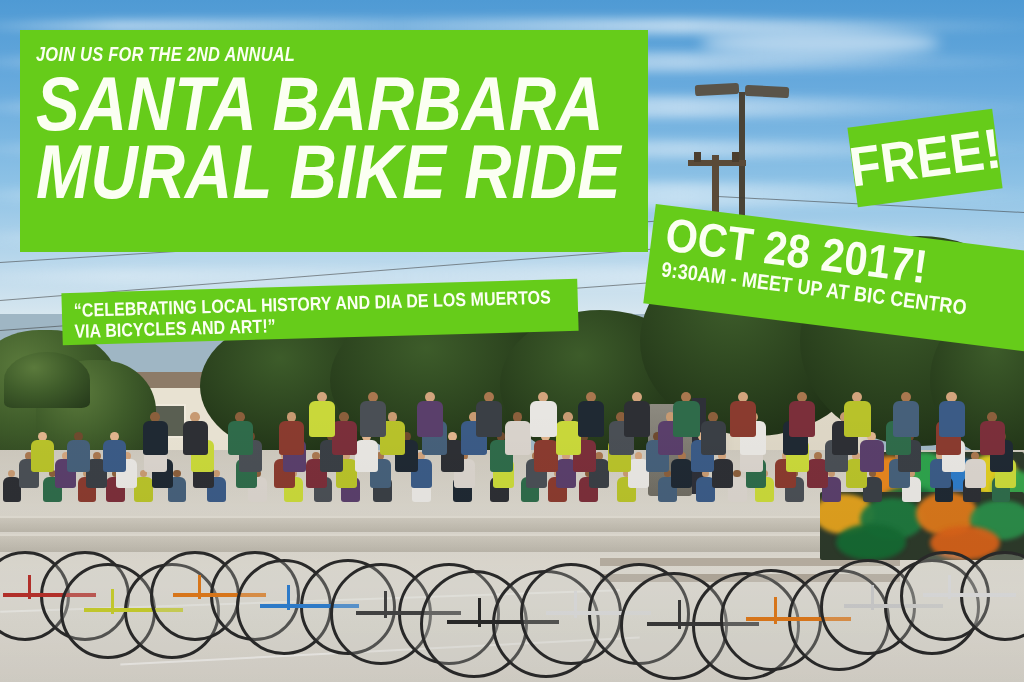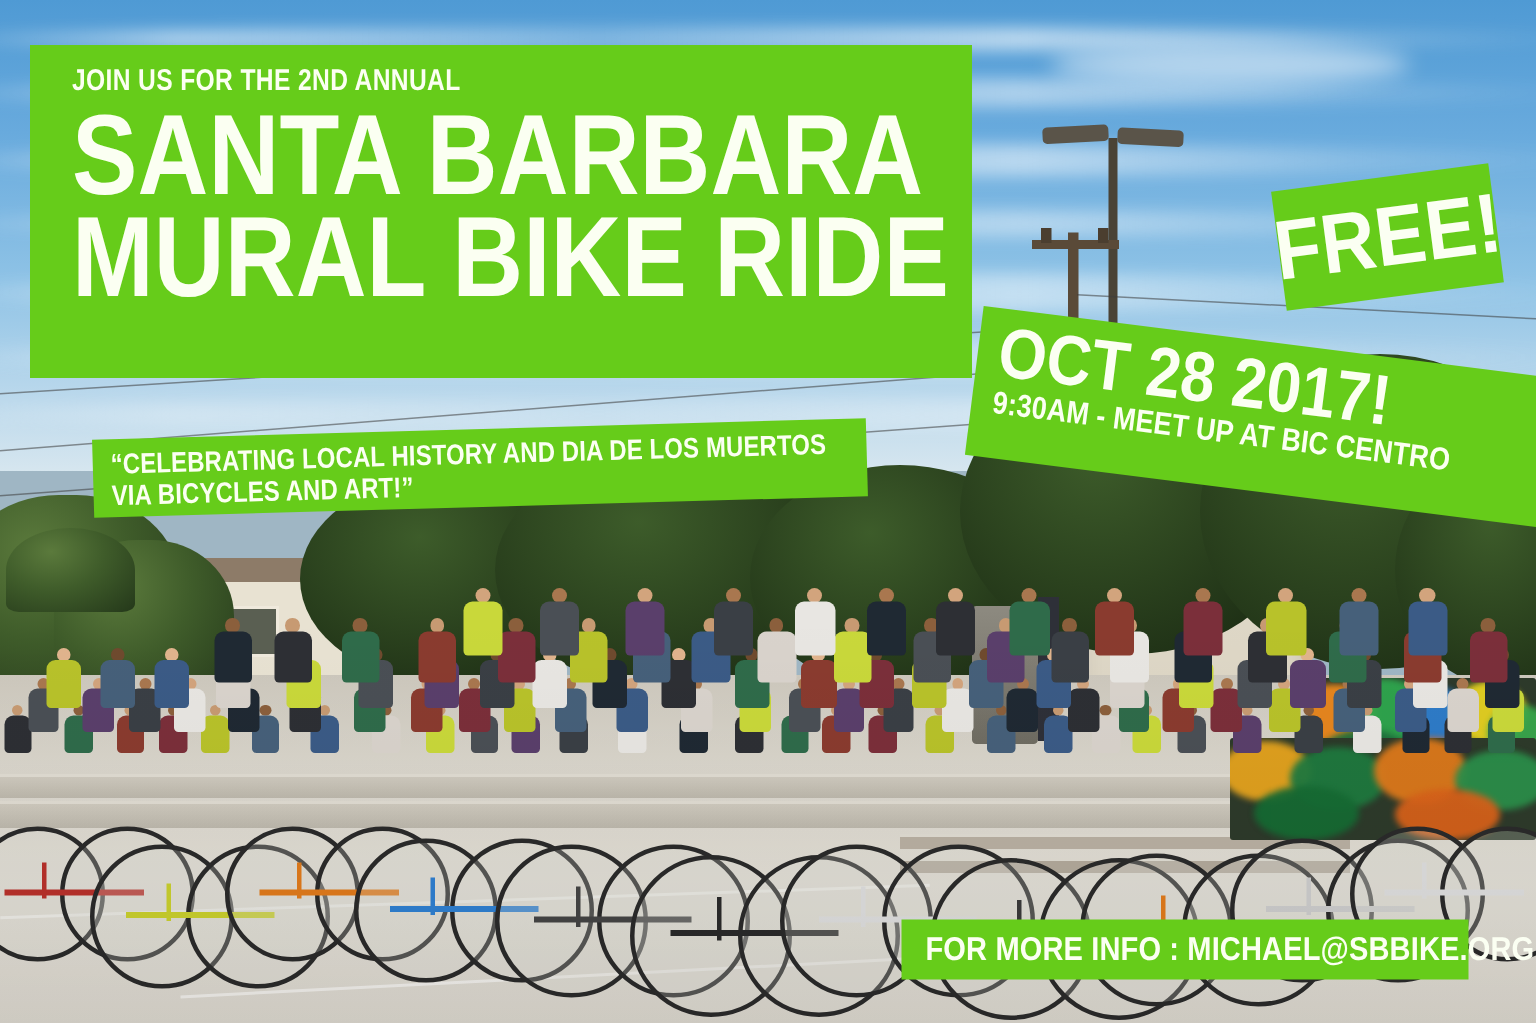--- a/index.html
+++ b/index.html
@@ -98,21 +98,22 @@
     background:#66cc1a;
     color:#fbfff2;
     text-transform:uppercase;
     font-weight:bold;
     font-family:"Liberation Sans Narrow","Liberation Sans",sans-serif;
     letter-spacing:.1px;
   }
 
   #main-headline-panel {
     left:20px; top:30px; width:628px; height:222px;
-    padding:14px 0 0 28px;
+    padding:14px 0 0 16px;
+    font-style:italic;
   }
   #kicker {
     font-size:20px; line-height:1.05;
     letter-spacing:.3px;
     transform:scaleX(.82); transform-origin:left center;
     font-weight:bold;
   }
   .bigline {
     font-size:76px; line-height:.92;
     transform:scaleX(.86); transform-origin:left center;
@@ -803,17 +804,14 @@
 
   <div class="panel" id="free-badge">
     <div id="free-label">FREE!</div>
   </div>
 
   <div class="panel" id="date-panel">
     <div id="date-line">OCT 28 2017!</div>
     <div id="time-line">9:30AM -  MEET UP AT BIC CENTRO</div>
   </div>
 
-  <div class="panel" id="contact-panel">
-    <div id="contact-text">FOR MORE INFO : MICHAEL@SBBIKE.ORG</div>
-  </div>
 
 </div>
 
 </body></html>

